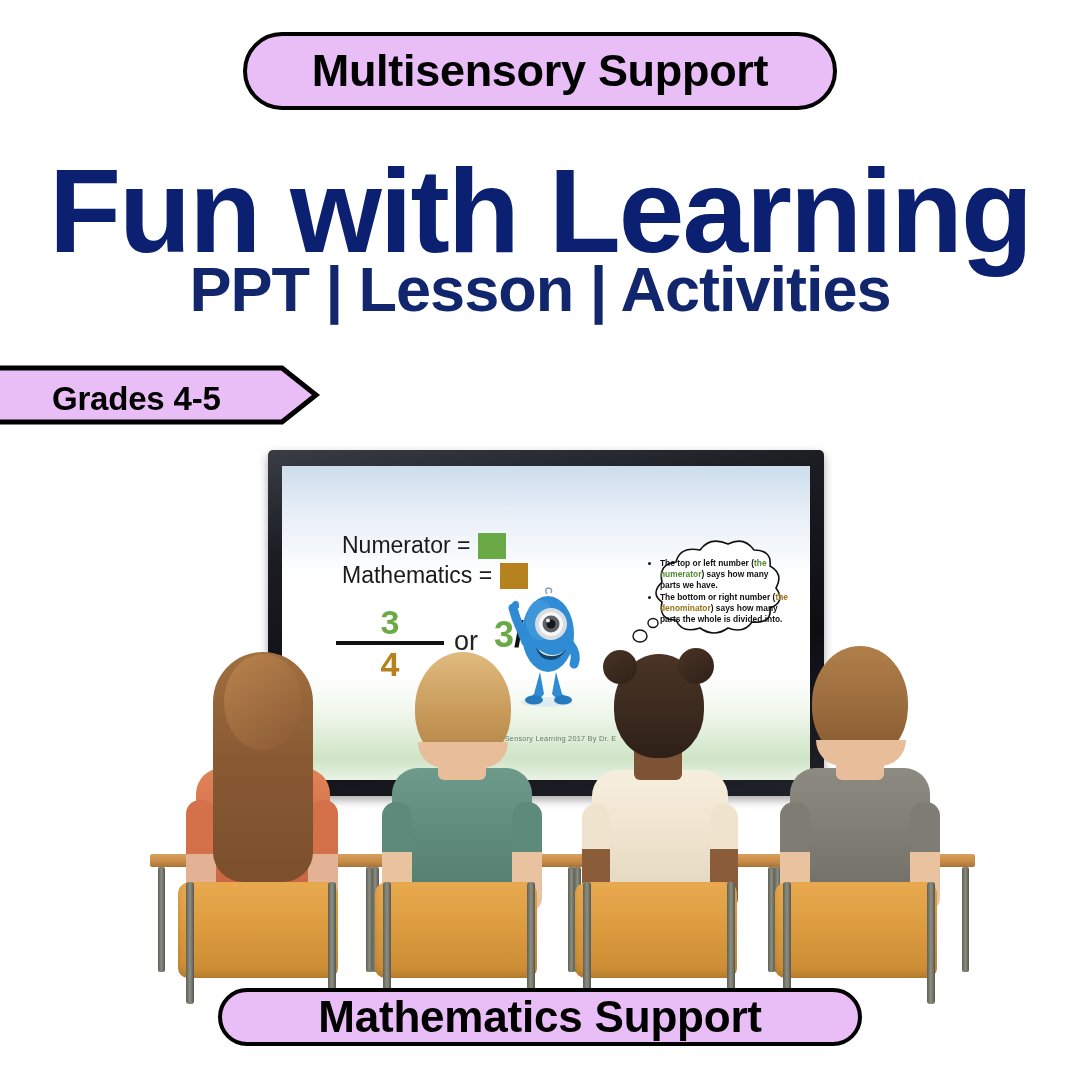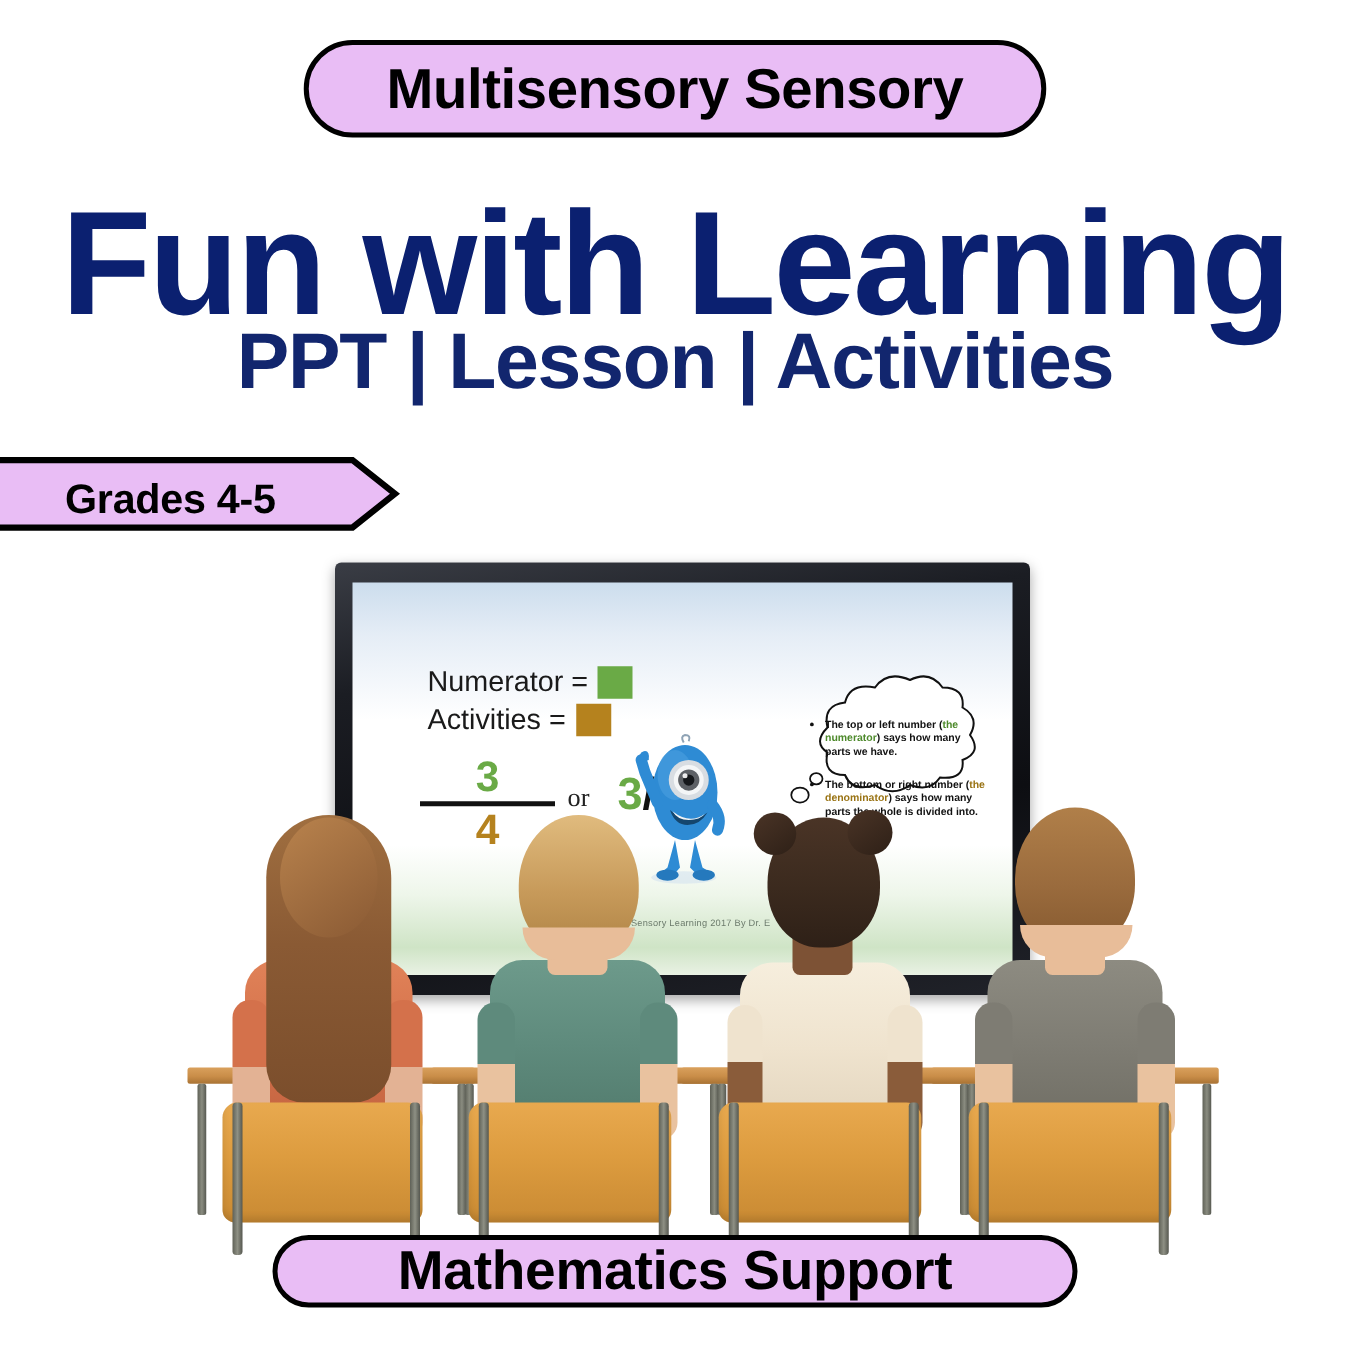--- a/index.html
+++ b/index.html
@@ -66,34 +66,34 @@
   #den-row{left:60px;top:96px;}
   .swatch{display:inline-block;width:28px;height:26px;}
   .sw-green{background:#6AAA46;}
   .sw-gold{background:#B5821E;}
 
   
   #fraction{position:absolute;left:48px;top:140px;width:120px;text-align:center;}
   #fr-num{font-size:34px;font-weight:700;color:#6AAA46;line-height:.95;}
   #fr-bar{height:4px;background:#111;margin:3px 6px;}
   #fr-den{font-size:34px;font-weight:700;color:#B5821E;line-height:.95;}
-  #fr-or{position:absolute;left:172px;top:160px;font-size:21px;color:#222;font-family:Liberation Serif, serif;}
+  #fr-or{position:absolute;left:172px;top:160px;font-size:27px;color:#222;}
   #fr-inline{position:absolute;left:212px;top:148px;font-size:36px;font-weight:700;white-space:nowrap;}
   #fr-inline .g{color:#6AAA46;}
   #fr-inline .s{color:#111;}
   #fr-inline .o{color:#B5821E;}
 
   
   #bubble{position:absolute;left:344px;top:72px;width:168px;height:110px;}
   #bubble-text{
     position:absolute;left:368px;top:92px;width:140px;
     font-size:8.4px;line-height:1.28;font-weight:700;color:#111;
   }
   #bubble-text ul{margin:0;padding-left:10px;}
-  #bubble-text li{margin:16px 0 2px 0;}
+  #bubble-text li{margin:0 0 2px 0;}
   .c-num{color:#4e8a2c;}
   .c-den{color:#9a7415;}
 
   #slide-credit{
     position:absolute;left:0;top:268px;width:100%;text-align:center;
     font-size:7.4px;color:#6c7b6c;letter-spacing:.2px;
   }
 
   
   #mascot{position:absolute;left:222px;top:120px;width:86px;height:130px;}
@@ -114,21 +114,21 @@
   .neck{position:absolute;border-radius:6px;}
   .torso{position:absolute;border-radius:26px 26px 8px 8px;}
   .arm{position:absolute;border-radius:14px;}
   .jeans{position:absolute;border-radius:6px 6px 3px 3px;
     background:linear-gradient(to bottom,#3c5470,#2f4560 60%,#28384d);}
 </style>
 </head>
 <body>
 
 <div class="pill" id="top-pill">
-  <span class="pill-text">Multisensory Sensory</span>
+  <span class="pill-text">Multisensory Support</span>
 </div>
 
 <div id="headline">Fun with Learning</div>
 <div id="subhead">PPT | Lesson | Activities</div>
 
 <div id="grade-banner">
   <svg width="330" height="60" viewBox="0 0 330 60">
     <polygon points="0,3 288,3 322,30 288,57 0,57" fill="#E9BDF5" stroke="#000" stroke-width="5"></polygon>
   </svg>
 </div>
@@ -138,21 +138,21 @@
 
   <div id="board-bezel">
     <div id="board-screen">
 
 
       <div class="nd-row" id="num-row">
         <span>Numerator =</span>
         <span class="swatch sw-green"></span>
       </div>
       <div class="nd-row" id="den-row">
-        <span>Activities =</span>
+        <span>Mathematics =</span>
         <span class="swatch sw-gold"></span>
       </div>
 
       <div id="fraction">
         <div id="fr-num">3</div>
         <div id="fr-bar"></div>
         <div id="fr-den">4</div>
       </div>
       <div id="fr-or">or</div>
       <div id="fr-inline">

